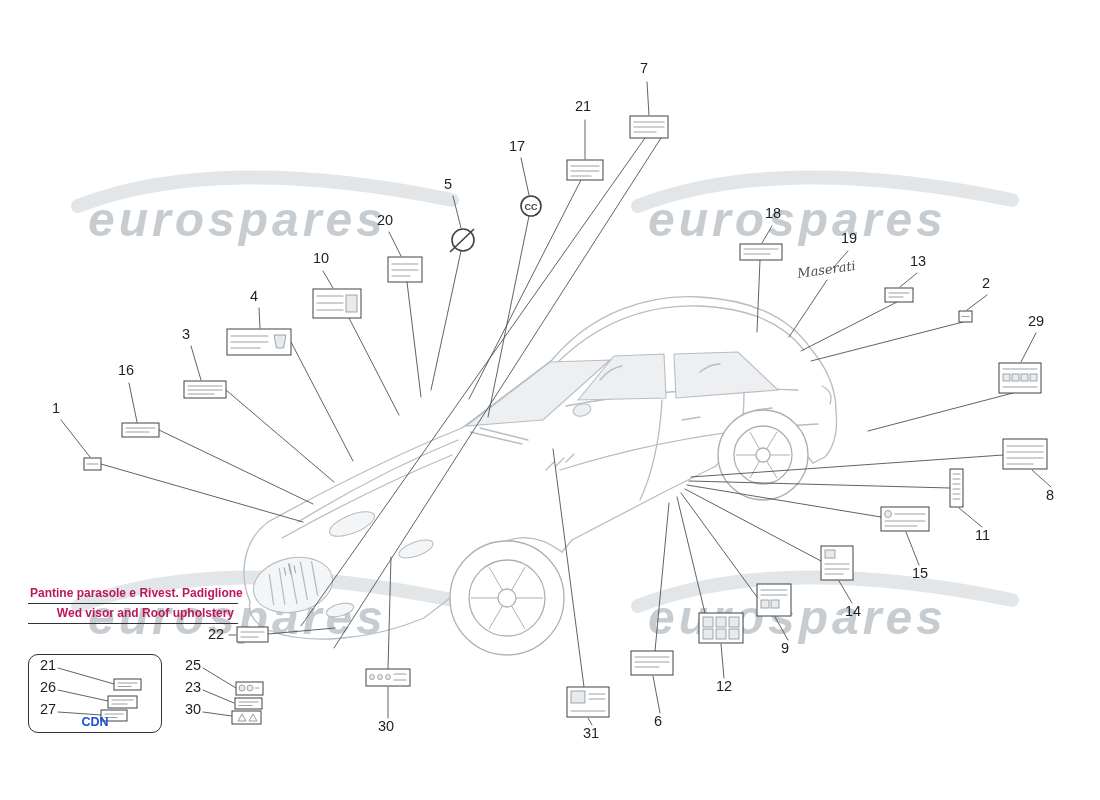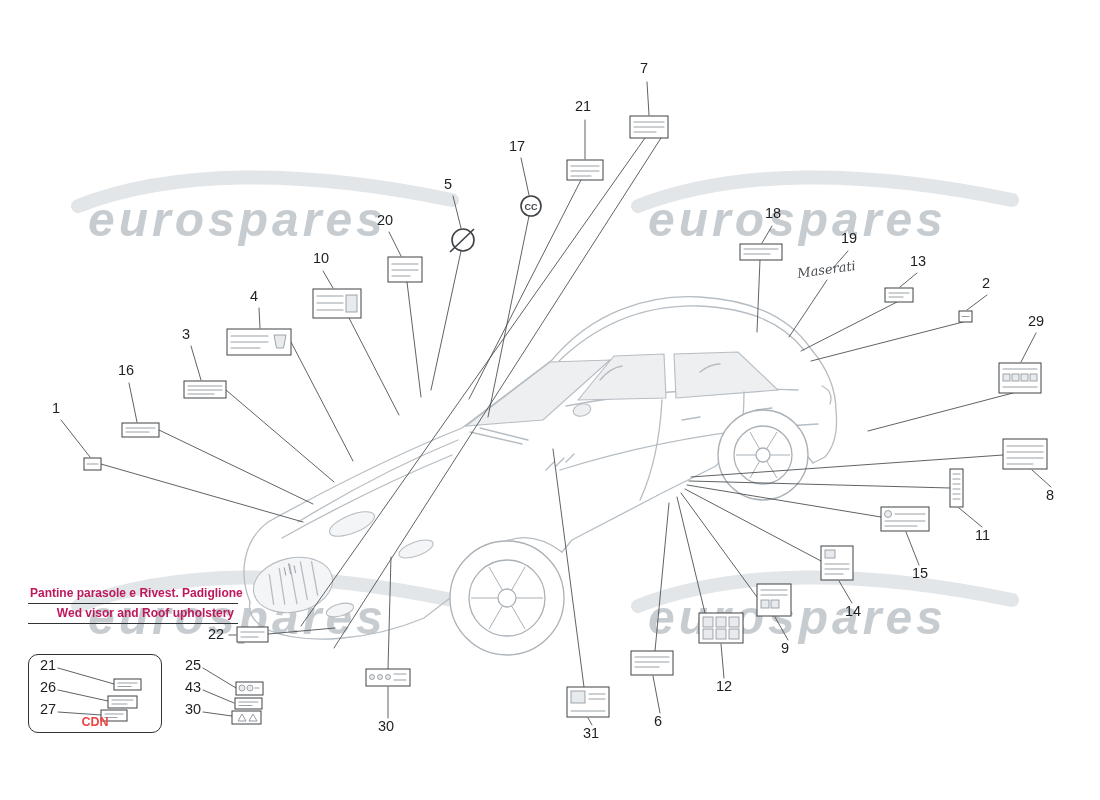--- a/index.html
+++ b/index.html
@@ -24,21 +24,21 @@
     border-bottom:1.5px solid #2f3337;white-space:nowrap;
   }
   .gbox{
     position:absolute;border:1.6px solid #2f3337;border-radius:10px;
     background:transparent;z-index:4;
   }
   .gbox1{left:28px;top:654px;width:132px;height:77px;}
   .gbox2{left:175px;top:654px;width:103px;height:77px;}
   .glabel{
     position:absolute;bottom:3px;left:0;width:100%;text-align:center;
-    font-size:12.5px;font-weight:bold;color:#ef4444;
+    font-size:12.5px;font-weight:bold;color:#1d4ed8;
   }
   
   .wmk-swoosh{stroke:#e3e6e9;stroke-width:14;fill:none;stroke-linecap:round;}
   .wmk-text{
     fill:#c7ccd1;font-family:"Liberation Sans", sans-serif;
     font-size:48px;font-weight:bold;font-style:italic;letter-spacing:4px;
   }
   .car{stroke:#b6bdc3;stroke-width:1.3;fill:none;stroke-linecap:round;}
   .car-glass{fill:#edeff1;stroke:#b6bdc3;stroke-width:1.1;}
   .car-fill{fill:#f4f5f6;stroke:#b6bdc3;stroke-width:1.1;}
@@ -396,21 +396,21 @@
   <div class="num" style="left:781px;top:641px">9</div>
   <div class="num" style="left:716px;top:679px">12</div>
   <div class="num" style="left:654px;top:714px">6</div>
   <div class="num" style="left:583px;top:726px">31</div>
   <div class="num" style="left:378px;top:719px">30</div>
   <div class="num" style="left:208px;top:627px">22</div>
   <div class="num" style="left:40px;top:658px">21</div>
   <div class="num" style="left:40px;top:680px">26</div>
   <div class="num" style="left:40px;top:702px">27</div>
   <div class="num" style="left:185px;top:658px">25</div>
-  <div class="num" style="left:185px;top:680px">43</div>
+  <div class="num" style="left:185px;top:680px">23</div>
   <div class="num" style="left:185px;top:702px">30</div>
 
   <div class="tblock">
     <div class="t1">Pantine parasole e Rivest. Padiglione</div>
     <div class="t2">Wed visor and Roof upholstery</div>
   </div>
 
   <div class="gbox gbox1">
     <div class="glabel">CDN</div>
   </div>

